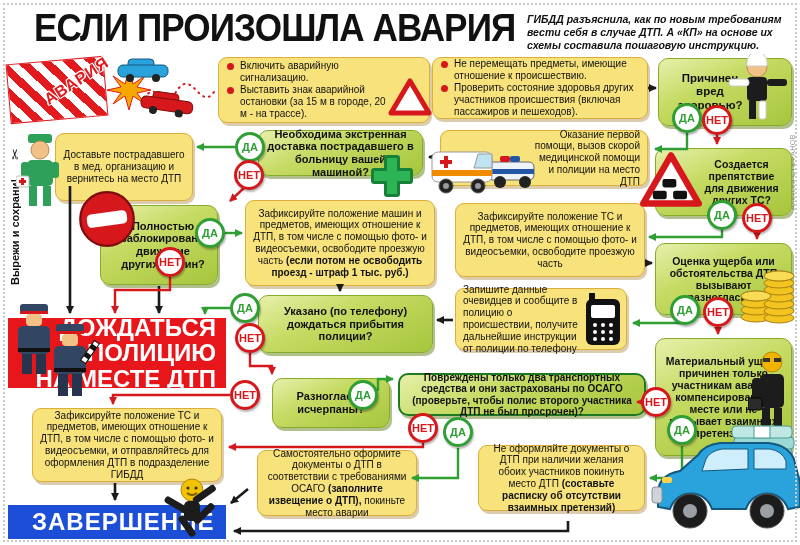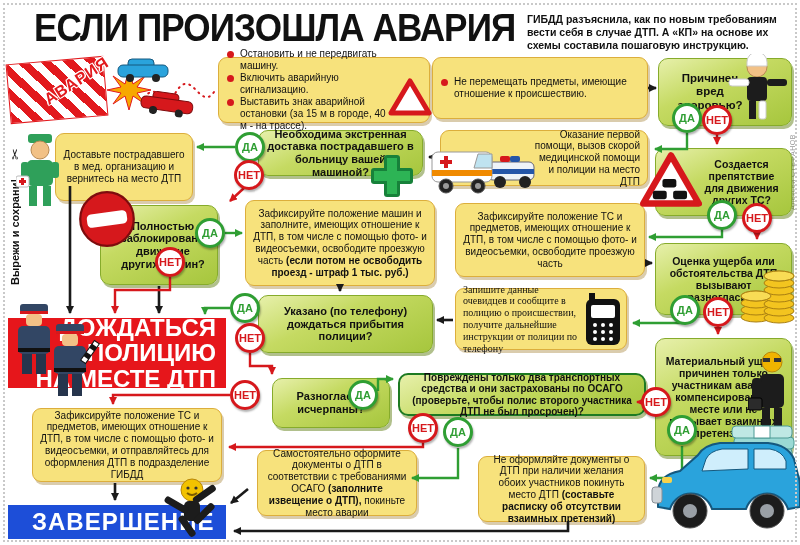--- a/index.html
+++ b/index.html
@@ -1,20 +1,20 @@
 <!DOCTYPE html>
 <html><head>
 <meta charset="utf-8">
 <style>
   html,body{margin:0;padding:0;background:#e9e9e9;font-family:"Liberation Sans",sans-serif;}
   .sheet{position:relative;width:800px;height:545px;background:#fff;overflow:hidden;}
   .perf{position:absolute;inset:3px;border:2px dotted #c9c9c9;pointer-events:none;z-index:9;}
   .abs{position:absolute;}
   .title{font-weight:bold;font-size:39px;letter-spacing:-1px;color:#111;transform:scaleX(.9);transform-origin:0 50%;white-space:nowrap;}
-  .subtitle{font-weight:bold;font-size:10.5px;line-height:1.25;color:#111;}
+  .subtitle{font-weight:bold;font-size:10.5px;line-height:1.25;color:#111;font-style:italic;}
   .ybox{background:#f7e27c;border:1px solid #dcae3c;border-radius:9px;box-shadow:2px 3px 0 rgba(150,110,20,.35);
         font-size:10px;line-height:1.18;color:#111;display:flex;align-items:center;justify-content:center;text-align:center;padding:4px 7px;box-sizing:border-box;z-index:2;}
   .gbox{background:linear-gradient(155deg,#e7f0ab 0%,#c5da62 40%,#a6c63d 100%);border:1px solid #86ab2b;border-radius:10px;
         box-shadow:2px 3px 0 rgba(100,130,25,.5);font-weight:bold;font-size:11px;line-height:1.15;color:#111;
         display:flex;align-items:center;justify-content:center;text-align:center;padding:4px 8px;box-sizing:border-box;z-index:2;}
   .gbox.dark{border:2px solid #1d7a22;}
   .badge{position:absolute;width:30px;height:30px;border-radius:50%;background:#fff;display:flex;align-items:center;justify-content:center;
          font-weight:bold;font-size:11px;box-shadow:1px 2px 2px rgba(0,0,0,.3);z-index:6;box-sizing:border-box;}
   .badge.yes{border:3px solid #2f9e33;color:#2f9e33;}
   .badge.no{border:3px solid #d6181c;color:#d6181c;}
@@ -64,31 +64,31 @@
   </svg>
   <svg class="abs icon" style="left:138px;top:92px;transform:rotate(8deg);" width="60" height="24" viewBox="0 0 60 24">
     <rect x="14" y="1" width="26" height="10" rx="4" fill="#d6181c" stroke="#7e0c0e"></rect>
     <rect x="3" y="7" width="52" height="12" rx="5" fill="#d6181c" stroke="#7e0c0e"></rect>
     <circle cx="16" cy="20" r="4" fill="#222"></circle>
       <circle cx="42" cy="20" r="4" fill="#222"></circle>
   </svg>
 
   <div class="abs ybox" style="left:218px;top:57px;width:212px;height:66px;">
     <ul class="blist" style="padding-right:36px;">
-      <li>Остановить и не передвигать машину.</li>
       <li>Включить аварийную сигнализацию.</li>
-      <li>Выставить знак аварийной остановки (за 15 м в городе, 40 м - на трассе).</li>
+      <li>Выставить знак аварийной остановки (за 15 м в городе, 20 м - на трассе).</li>
     </ul>
   </div>
   <svg class="abs icon" style="left:388px;top:76px;" width="44" height="42" viewBox="0 0 44 42">
     <polygon points="22,5 41,37 3,37" fill="#fff" stroke="#d6181c" stroke-width="5" stroke-linejoin="round"></polygon>
   </svg>
   <div class="abs ybox" style="left:432px;top:57px;width:216px;height:62px;">
     <ul class="blist">
       <li>Не перемещать предметы, имеющие отношение к происшествию.</li>
+      <li>Проверить состояние здоровья других участников происшествия (включая пассажиров и пешеходов).</li>
     </ul>
   </div>
 
   <div class="abs gbox" style="left:658px;top:58px;width:134px;height:68px;padding-right:38px;font-size:11.5px;">
     <div>Причинен вред здоровью?</div>
   </div>
   <svg class="abs icon" style="left:727px;top:54px;" width="62" height="72" viewBox="0 0 62 72">
     <circle cx="30" cy="13" r="10" fill="#f2c186" stroke="#b98a53"></circle>
     <path d="M20 8 A10 10 0 0 1 40 8 L40 12 L20 12 Z" fill="#fff" stroke="#ccc"></path>
     <rect x="20" y="23" width="20" height="24" rx="4" fill="#1c1c1c"></rect>
@@ -211,36 +211,36 @@
   </div>
   <svg class="abs icon" style="left:78px;top:190px;" width="58" height="58" viewBox="0 0 52 52">
     <circle cx="26" cy="26" r="24" fill="#d6181c" stroke="#7e0c0e" stroke-width="2"></circle>
     <rect x="8" y="20" width="36" height="12" rx="4" fill="#fff" transform="rotate(-8 26 26)"></rect>
   </svg>
   <span class="badge yes" style="left:195px;top:218px;">ДА</span>
   <span class="badge no" style="left:155px;top:247px;">НЕТ</span>
 
   <div class="abs ybox" style="left:245px;top:200px;width:190px;height:86px;">
     <div>
-      <span>Зафиксируйте положение машин и заполните, имеющих отношение к ДТП, в том числе с помощью фото- и видеосъемки, освободите проезжую часть </span>
+      <span>Зафиксируйте положение машин и предметов, имеющих отношение к ДТП, в том числе с помощью фото- и видеосъемки, освободите проезжую часть </span>
       <b>(если потом не освободить проезд - штраф 1 тыс. руб.)</b>
     </div>
   </div>
 
   <div class="abs ybox" style="left:455px;top:203px;width:190px;height:74px;">
     <div>Зафиксируйте положение ТС и предметов, имеющих отношение к ДТП, в том числе с помощью фото- и видеосъемки, освободите проезжую часть</div>
   </div>
 
   <div class="abs gbox" style="left:258px;top:295px;width:175px;height:58px;">
     <div>Указано (по телефону) дождаться прибытия полиции?</div>
   </div>
   <span class="badge yes" style="left:230px;top:293px;">ДА</span>
   <span class="badge no" style="left:235px;top:323px;">НЕТ</span>
 
-  <div class="abs ybox" style="left:455px;top:288px;width:172px;height:62px;padding-right:48px;text-align:left;font-family:Liberation Serif, serif;">
+  <div class="abs ybox" style="left:455px;top:288px;width:172px;height:62px;padding-right:48px;text-align:left;">
     <div>Запишите данные очевидцев и сообщите в полицию о происшествии, получите дальнейшие инструкции от полиции по телефону</div>
   </div>
   <svg class="abs icon" style="left:584px;top:293px;" width="40" height="54" viewBox="0 0 36 54">
     <rect x="3" y="0" width="6" height="9" fill="#111"></rect>
     <rect x="0" y="6" width="34" height="46" rx="6" fill="#111"></rect>
     <rect x="5" y="12" width="24" height="13" rx="2" fill="#fff"></rect>
     <g fill="#fff">
       <circle cx="9" cy="32" r="2"></circle>
         <circle cx="17" cy="32" r="2"></circle>
         <circle cx="25" cy="32" r="2"></circle>
@@ -295,21 +295,21 @@
   </div>
 
   <div class="abs ybox" style="left:245px;top:450px;width:160px;height:66px;margin-left:12px;">
     <div>
       <span>Самостоятельно оформите документы о ДТП в соответствии с требованиями ОСАГО </span>
       <b>(заполните извещение о ДТП),</b>
       <span> покиньте место аварии</span>
     </div>
   </div>
 
-  <div class="abs ybox" style="left:478px;top:456px;width:167px;height:66px;">
+  <div class="abs ybox" style="left:478px;top:445px;width:167px;height:66px;">
     <div>
       <span>Не оформляйте документы о ДТП при наличии желания обоих участников покинуть место ДТП </span>
       <b>(составьте расписку об отсутствии взаимных претензий)</b>
     </div>
   </div>
 
   <div class="abs banner-green" style="left:8px;top:505px;width:218px;height:34px;">ЗАВЕРШЕНИЕ</div>
   <svg class="abs icon" style="left:150px;top:476px;" width="80" height="68" viewBox="0 0 80 68">
     <circle cx="42" cy="14" r="11" fill="#f2c200" stroke="#b8860b"></circle>
     <path d="M37 17 Q42 21 47 17" stroke="#7a5a00" fill="none" stroke-width="2"></path>

